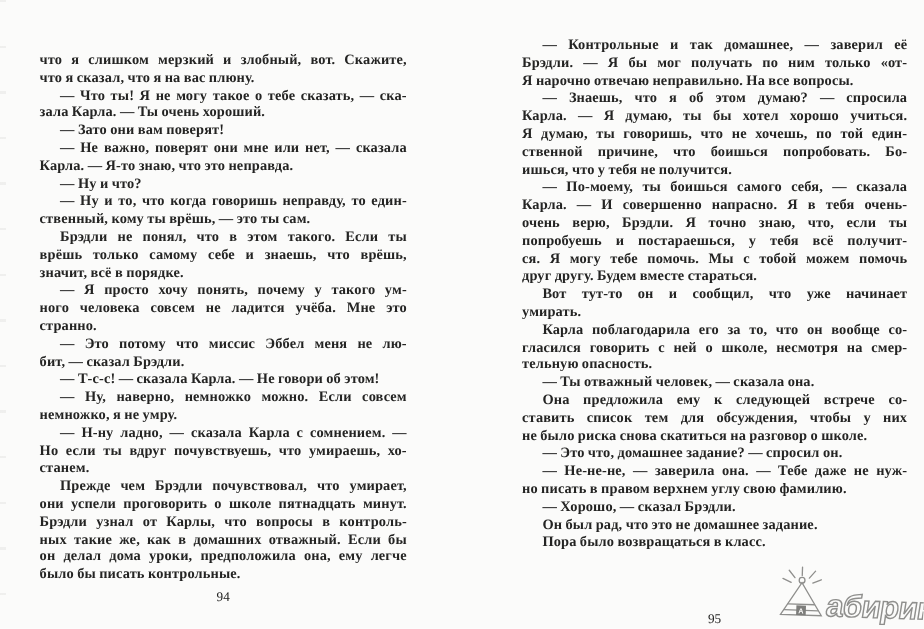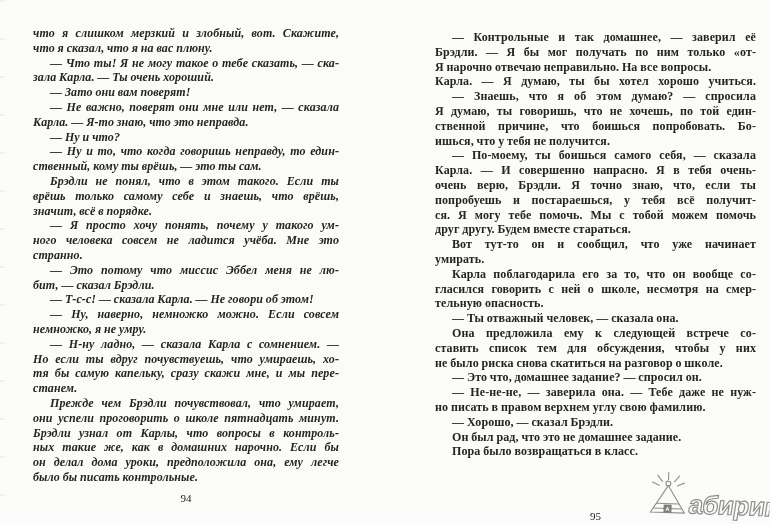--- a/index.html
+++ b/index.html
@@ -11,21 +11,21 @@
   .edge-noise {
     position:absolute; left:0; top:0; width:5px; height:524px;
     background:repeating-linear-gradient(to bottom,
       rgba(120,120,115,0.18) 0 2px, rgba(255,255,255,0) 2px 38px);
     opacity:.5;
   }
   .textblock {
     position:absolute; color:var(--ink,#242423);
     font-weight:bold; font-size:12px; letter-spacing:0.1px;
   }
-  .textblock-left  { left:33px;  top:26px; width:306px;font-style:italic; }
+  .textblock-left  { left:33px;  top:42px; width:306px; }
   .textblock-right { left:435px; top:30px; width:321px; }
   .line {
     height:14.8px; line-height:14.8px; overflow:hidden;
     text-align:justify; text-align-last:justify; word-spacing:-0.3px;
   }
   .line.last { text-align:right; text-align-last:left; }
   .line.indent { text-indent:17px; }
   .pagenum {
     position:absolute; top:492px; font-size:11px; font-weight:normal;
     color:var(--ink,#242423); text-align:center;
@@ -60,37 +60,36 @@
       <div class="line indent">— Я просто хочу понять, почему у такого ум-</div>
       <div class="line">ного человека совсем не ладится учёба. Мне это</div>
       <div class="line last">странно.</div>
       <div class="line indent">— Это потому что миссис Эббел меня не лю-</div>
       <div class="line last">бит, — сказал Брэдли.</div>
       <div class="line indent last">— Т-с-с! — сказала Карла. — Не говори об этом!</div>
       <div class="line indent">— Ну, наверно, немножко можно. Если совсем</div>
       <div class="line last">немножко, я не умру.</div>
       <div class="line indent">— Н-ну ладно, — сказала Карла с сомнением. —</div>
       <div class="line">Но если ты вдруг почувствуешь, что умираешь, хо-</div>
-      <div class="line">тя бы самую капельку, сразу скажи мне, и мы пере-</div>
       <div class="line last">станем.</div>
       <div class="line indent">Прежде чем Брэдли почувствовал, что умирает,</div>
       <div class="line">они успели проговорить о школе пятнадцать минут.</div>
       <div class="line">Брэдли узнал от Карлы, что вопросы в контроль-</div>
-      <div class="line">ных такие же, как в домашних нарочно. Если бы</div>
+      <div class="line">ных такие же, как в домашних отважный. Если бы</div>
       <div class="line">он делал дома уроки, предположила она, ему легче</div>
       <div class="line last">было бы писать контрольные.</div>
     </div>
   <div class="pagenum pagenum-left">94</div>
 
   <div class="textblock textblock-right">
       <div class="line indent">— Контрольные и так домашнее, — заверил её</div>
       <div class="line">Брэдли. — Я бы мог получать по ним только «от-</div>
       <div class="line last">Я нарочно отвечаю неправильно. На все вопросы.</div>
+      <div class="line indent">— Знаешь, что я об этом думаю? — спросила</div>
       <div class="line">Карла. — Я думаю, ты бы хотел хорошо учиться.</div>
-      <div class="line indent">— Знаешь, что я об этом думаю? — спросила</div>
       <div class="line">Я думаю, ты говоришь, что не хочешь, по той един-</div>
       <div class="line">ственной причине, что боишься попробовать. Бо-</div>
       <div class="line last">ишься, что у тебя не получится.</div>
       <div class="line indent">— По-моему, ты боишься самого себя, — сказала</div>
       <div class="line">Карла. — И совершенно напрасно. Я в тебя очень-</div>
       <div class="line">очень верю, Брэдли. Я точно знаю, что, если ты</div>
       <div class="line">попробуешь и постараешься, у тебя всё получит-</div>
       <div class="line">ся. Я могу тебе помочь. Мы с тобой можем помочь</div>
       <div class="line last">друг другу. Будем вместе стараться.</div>
       <div class="line indent">Вот тут-то он и сообщил, что уже начинает</div>

